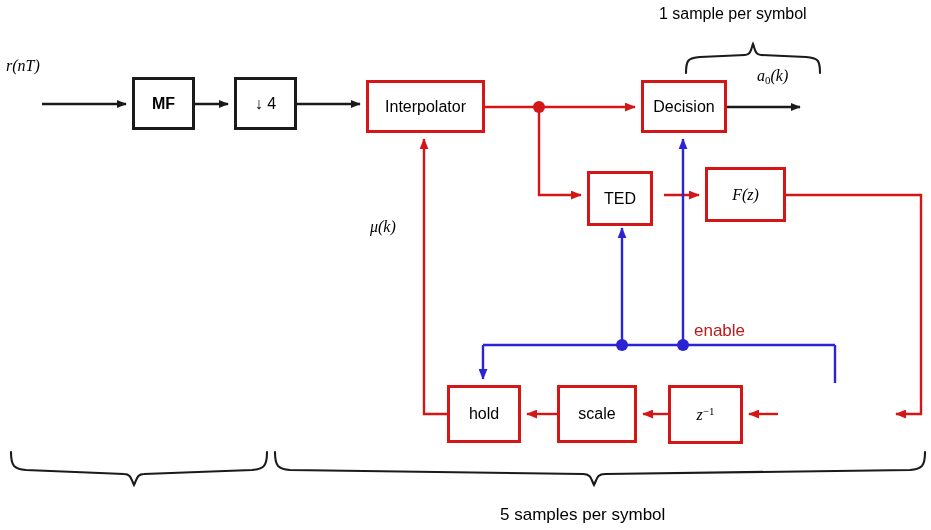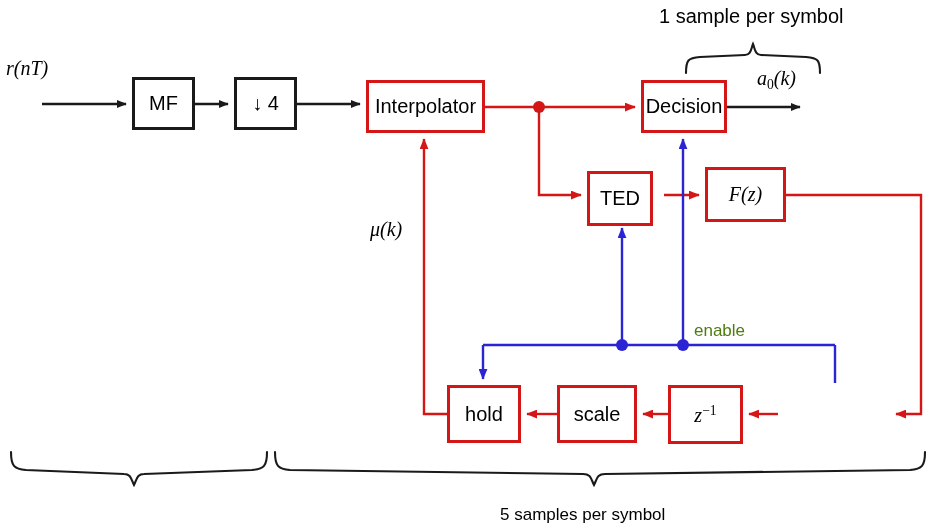--- a/index.html
+++ b/index.html
@@ -7,24 +7,24 @@
   #stage{position:relative;width:931px;height:530px;background:#fff;}
   svg.layer{position:absolute;left:0;top:0;width:931px;height:530px;}
   .blk{position:absolute;box-sizing:border-box;display:flex;align-items:center;
        justify-content:center;text-align:center;background:#fff;}
   .blk-black{border:3px solid #1a1a1a;}
   .blk-red{border:3px solid #d41616;align-items:center;}
   .blk span{display:block;line-height:1.12;}
   .lbl{position:absolute;white-space:nowrap;}
   .sans{font-family:"Liberation Sans",sans-serif;}
   .serif-it{font-family:"Liberation Serif",serif;font-style:italic;}
-  .t18{font-size:20px;}
+  .t18{font-size:16px;}
   .t17{font-size:17px;}
   .t15{font-size:15px;}
-  .blue-txt{color:#4d7c0f;}
+  .blue-txt{color:#b91c1c;}
   sub{font-size:.68em;vertical-align:-.28em;font-style:normal;}
   sup{font-size:.68em;vertical-align:.5em;font-style:normal;}
 </style>
 </head>
 <body>
 
 <div id="stage">
 
   <svg class="layer" viewBox="0 0 931 530">
     <defs>
@@ -91,21 +91,21 @@
     <g stroke="#1a1a1a" stroke-width="2.1" fill="none" stroke-linecap="round">
 
       <path d="M686,73 C686,60 688,58 700,57 L745,55 C751,55 751,49 753,44 C755,49 755,55 761,55 L806,57 C818,58 820,60 820,73"></path>
 
       <path d="M11,452 C11,466 14,469 26,470 L124,474 C131,474 131,479 134,485 C137,479 137,474 144,474 L252,470 C264,469 267,466 267,452"></path>
 
       <path d="M275,452 C275,466 278,469 290,470 L583,474 C591,474 591,479 594,485 C597,479 597,474 605,474 L910,470 C922,469 925,466 925,452"></path>
     </g>
   </svg>
 
-  <div class="blk blk-black t18 sans" style="left:132px;top:77px;width:63px;height:53px;">
+  <div class="blk blk-black t18 sans" style="left:132px;top:77px;width:63px;height:53px;font-weight:bold;">
     <span>MF</span>
   </div>
 
   <div class="blk blk-black t18 sans" style="left:234px;top:77px;width:63px;height:53px;">
     <span>↓ 4</span>
   </div>
 
   <div class="blk blk-red t18 sans" style="left:366px;top:80px;width:119px;height:53px;">
     <span>Interpolator</span>
   </div>

